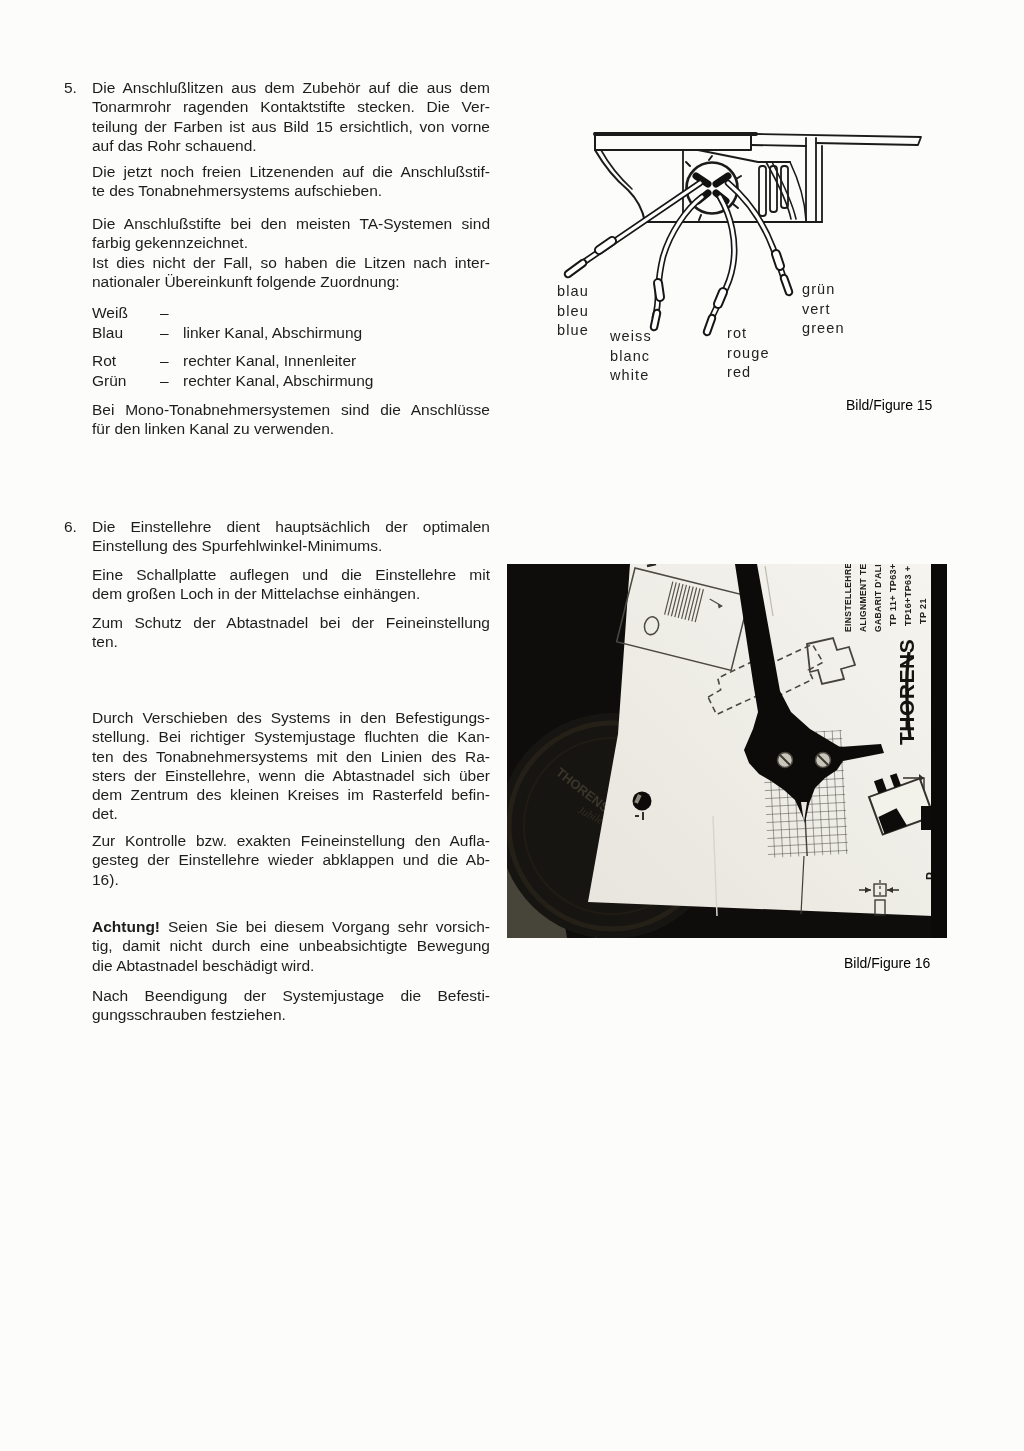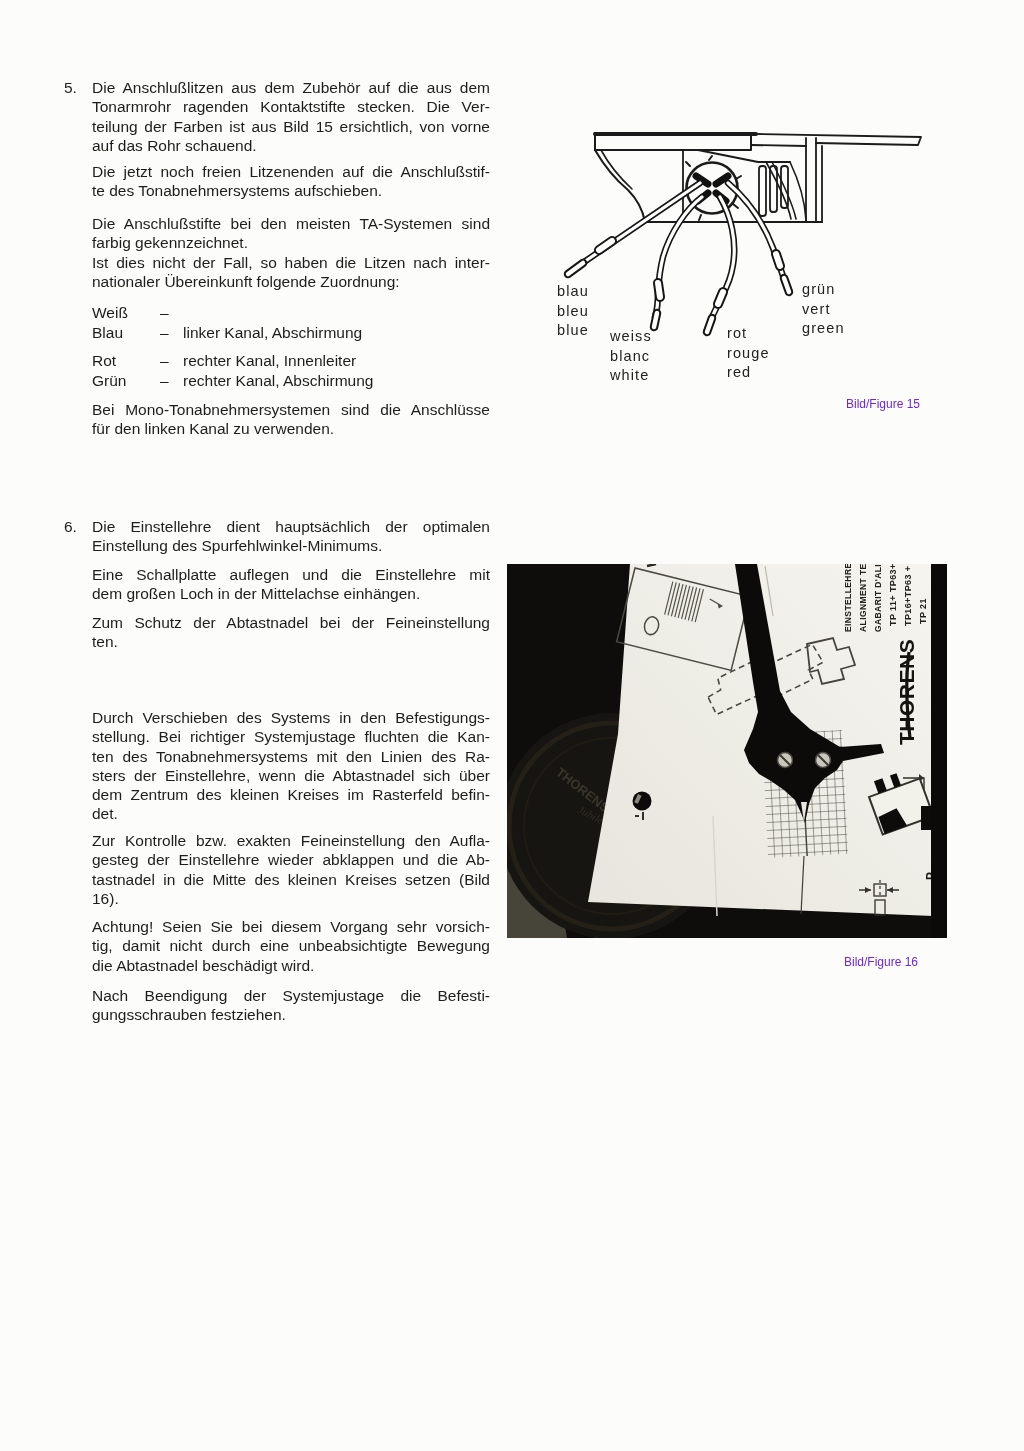--- a/index.html
+++ b/index.html
@@ -8,22 +8,22 @@
   .num{position:absolute;left:64px;width:26px;font-size:15.5px;line-height:19.3px;}
   .col{position:absolute;left:92px;width:398px;font-size:15.5px;line-height:19.3px;}
   .jl{text-align:justify;text-align-last:justify;white-space:normal;}
   .jl-last{text-align-last:left;}
   .chan-row{display:flex;height:20px;font-size:15.5px;}
   .chan-name{width:68px;}
   .chan-dash{width:23px;}
   .chan-desc{flex:1;}
   .fig-label{position:absolute;font-size:14.5px;line-height:19.6px;letter-spacing:1.1px;color:#222;}
   .fig-label .jl{text-align:left;text-align-last:auto;}
-  .caption{position:absolute;font-size:12px;color:#6d28d9;}
-  b{font-weight:normal;}
+  .caption{position:absolute;font-size:14px;color:#000000;}
+  b{font-weight:bold;}
 </style>
 </head>
 <body>
 
 <div id="page">
 
   <div class="num" style="top:78px">5.</div>
   <div class="col" style="top:78px">
       <div class="jl">Die Anschlußlitzen aus dem Zubehör auf die aus dem</div>
       <div class="jl">Tonarmrohr ragenden Kontaktstifte stecken. Die Ver-</div>
@@ -177,21 +177,20 @@
       <div class="jl">Durch Verschieben des Systems in den Befestigungs-</div>
       <div class="jl">stellung. Bei richtiger Systemjustage fluchten die Kan-</div>
       <div class="jl">ten des Tonabnehmersystems mit den Linien des Ra-</div>
       <div class="jl">sters der Einstellehre, wenn die Abtastnadel sich über</div>
       <div class="jl">dem Zentrum des kleinen Kreises im Rasterfeld befin-</div>
       <div class="jl jl-last">det.</div>
     </div>
   <div class="col" style="top:831px">
       <div class="jl">Zur Kontrolle bzw. exakten Feineinstellung den Aufla-</div>
       <div class="jl">gesteg der Einstellehre wieder abklappen und die Ab-</div>
-      <div class="jl">tastnadel in die Mitte des kleinen Kreises setzen (Bild</div>
       <div class="jl jl-last">16).</div>
     </div>
   <div class="col" style="top:917px">
     <div class="jl">
       <b>Achtung!</b><span> Seien Sie bei diesem Vorgang sehr vorsich-</span>
     </div>
     <div class="jl">tig, damit nicht durch eine unbeabsichtigte Bewegung</div>
     <div class="jl jl-last">die Abtastnadel beschädigt wird.</div>
   </div>
   <div class="col" style="top:986px">

